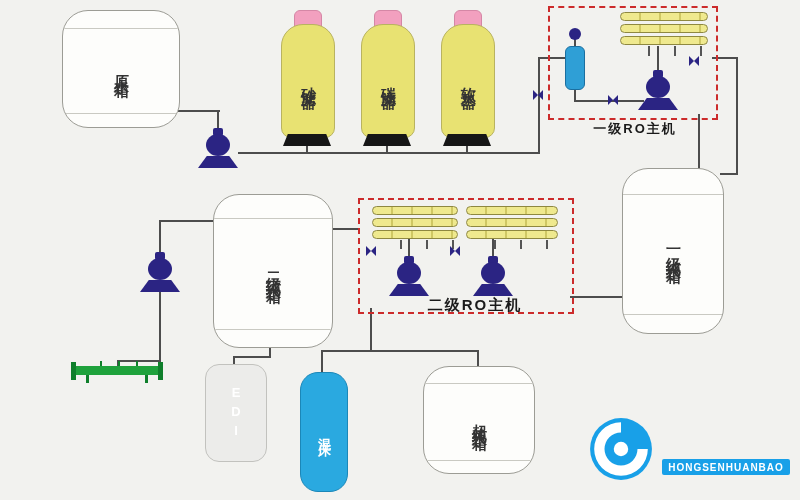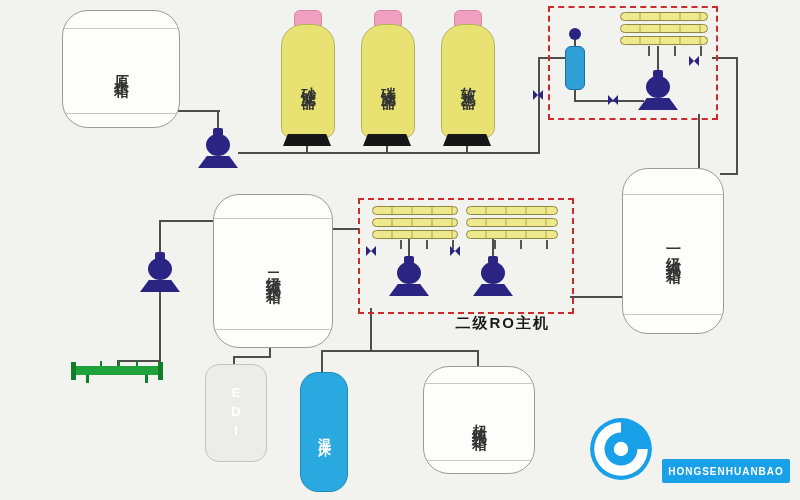--- a/index.html
+++ b/index.html
@@ -122,20 +122,21 @@
   <div class="ball" style="left:569px;top:28px;width:12px;height:12px;"></div>
   <div class="bluefilter" style="left:565px;top:46px;width:18px;height:42px;"></div>
   <div class="pump" style="left:636px;top:70px;">
     <div class="p-stub"></div>
     <div class="p-body"></div>
     <div class="p-base"></div>
   </div>
   <div class="valve" style="left:533px;top:90px;"></div>
   <div class="valve" style="left:689px;top:56px;"></div>
   <div class="valve" style="left:608px;top:95px;"></div>
+  <div class="rolabel" style="left:580px;top:120px;width:110px;font-size:13px;">一级RO主机</div>
 
   <div class="tank" style="left:622px;top:168px;width:100px;height:164px;">
     <span class="vtext">一级纯水箱</span>
   </div>
 
   <div class="tank" style="left:213px;top:194px;width:118px;height:152px;">
     <span class="vtext">二级纯水箱</span>
   </div>
 
   <div class="pump" style="left:138px;top:252px;">
@@ -162,21 +163,21 @@
     <div class="p-body"></div>
     <div class="p-base"></div>
   </div>
   <div class="pump" style="left:471px;top:256px;">
     <div class="p-stub"></div>
     <div class="p-body"></div>
     <div class="p-base"></div>
   </div>
   <div class="valve" style="left:366px;top:246px;"></div>
   <div class="valve" style="left:450px;top:246px;"></div>
-  <div class="rolabel" style="left:400px;top:314px;width:150px;font-size:15px;text-align:right;">二级RO主机</div>
+  <div class="rolabel" style="left:400px;top:296px;width:150px;font-size:15px;">二级RO主机</div>
 
   <div class="manifold" style="left:74px;top:366px;width:86px;height:9px;">
     <div class="mticks"></div>
     <div class="mleg" style="left:14%;"></div>
     <div class="mleg" style="right:14%;"></div>
   </div>
 
   <div class="edi" style="left:205px;top:364px;width:60px;height:96px;">
     <span class="vtext" style="color:#ffffff;font-size:13px;">EDI</span>
   </div>
@@ -187,15 +188,15 @@
 
   <div class="tank" style="left:423px;top:366px;width:110px;height:106px;">
     <span class="vtext">超纯水箱</span>
   </div>
 
   <svg style="position:absolute;left:588px;top:416px;z-index:3;" width="66" height="66" viewBox="0 0 64 64">
     <circle cx="32" cy="32" r="30" fill="#18a0e8"></circle>
     <path d="M32 6 A26 26 0 1 0 58 32 L48 32 A16 16 0 1 1 32 16 Z" fill="#ffffff"></path>
     <circle cx="32" cy="32" r="7" fill="#ffffff"></circle>
   </svg>
-  <div class="logo-sub" style="left:662px;top:459px;width:128px;height:24px;">HONGSENHUANBAO</div>
+  <div class="logo-sub" style="left:662px;top:459px;width:128px;height:16px;">HONGSENHUANBAO</div>
 
 </div>
 
 </body></html>

